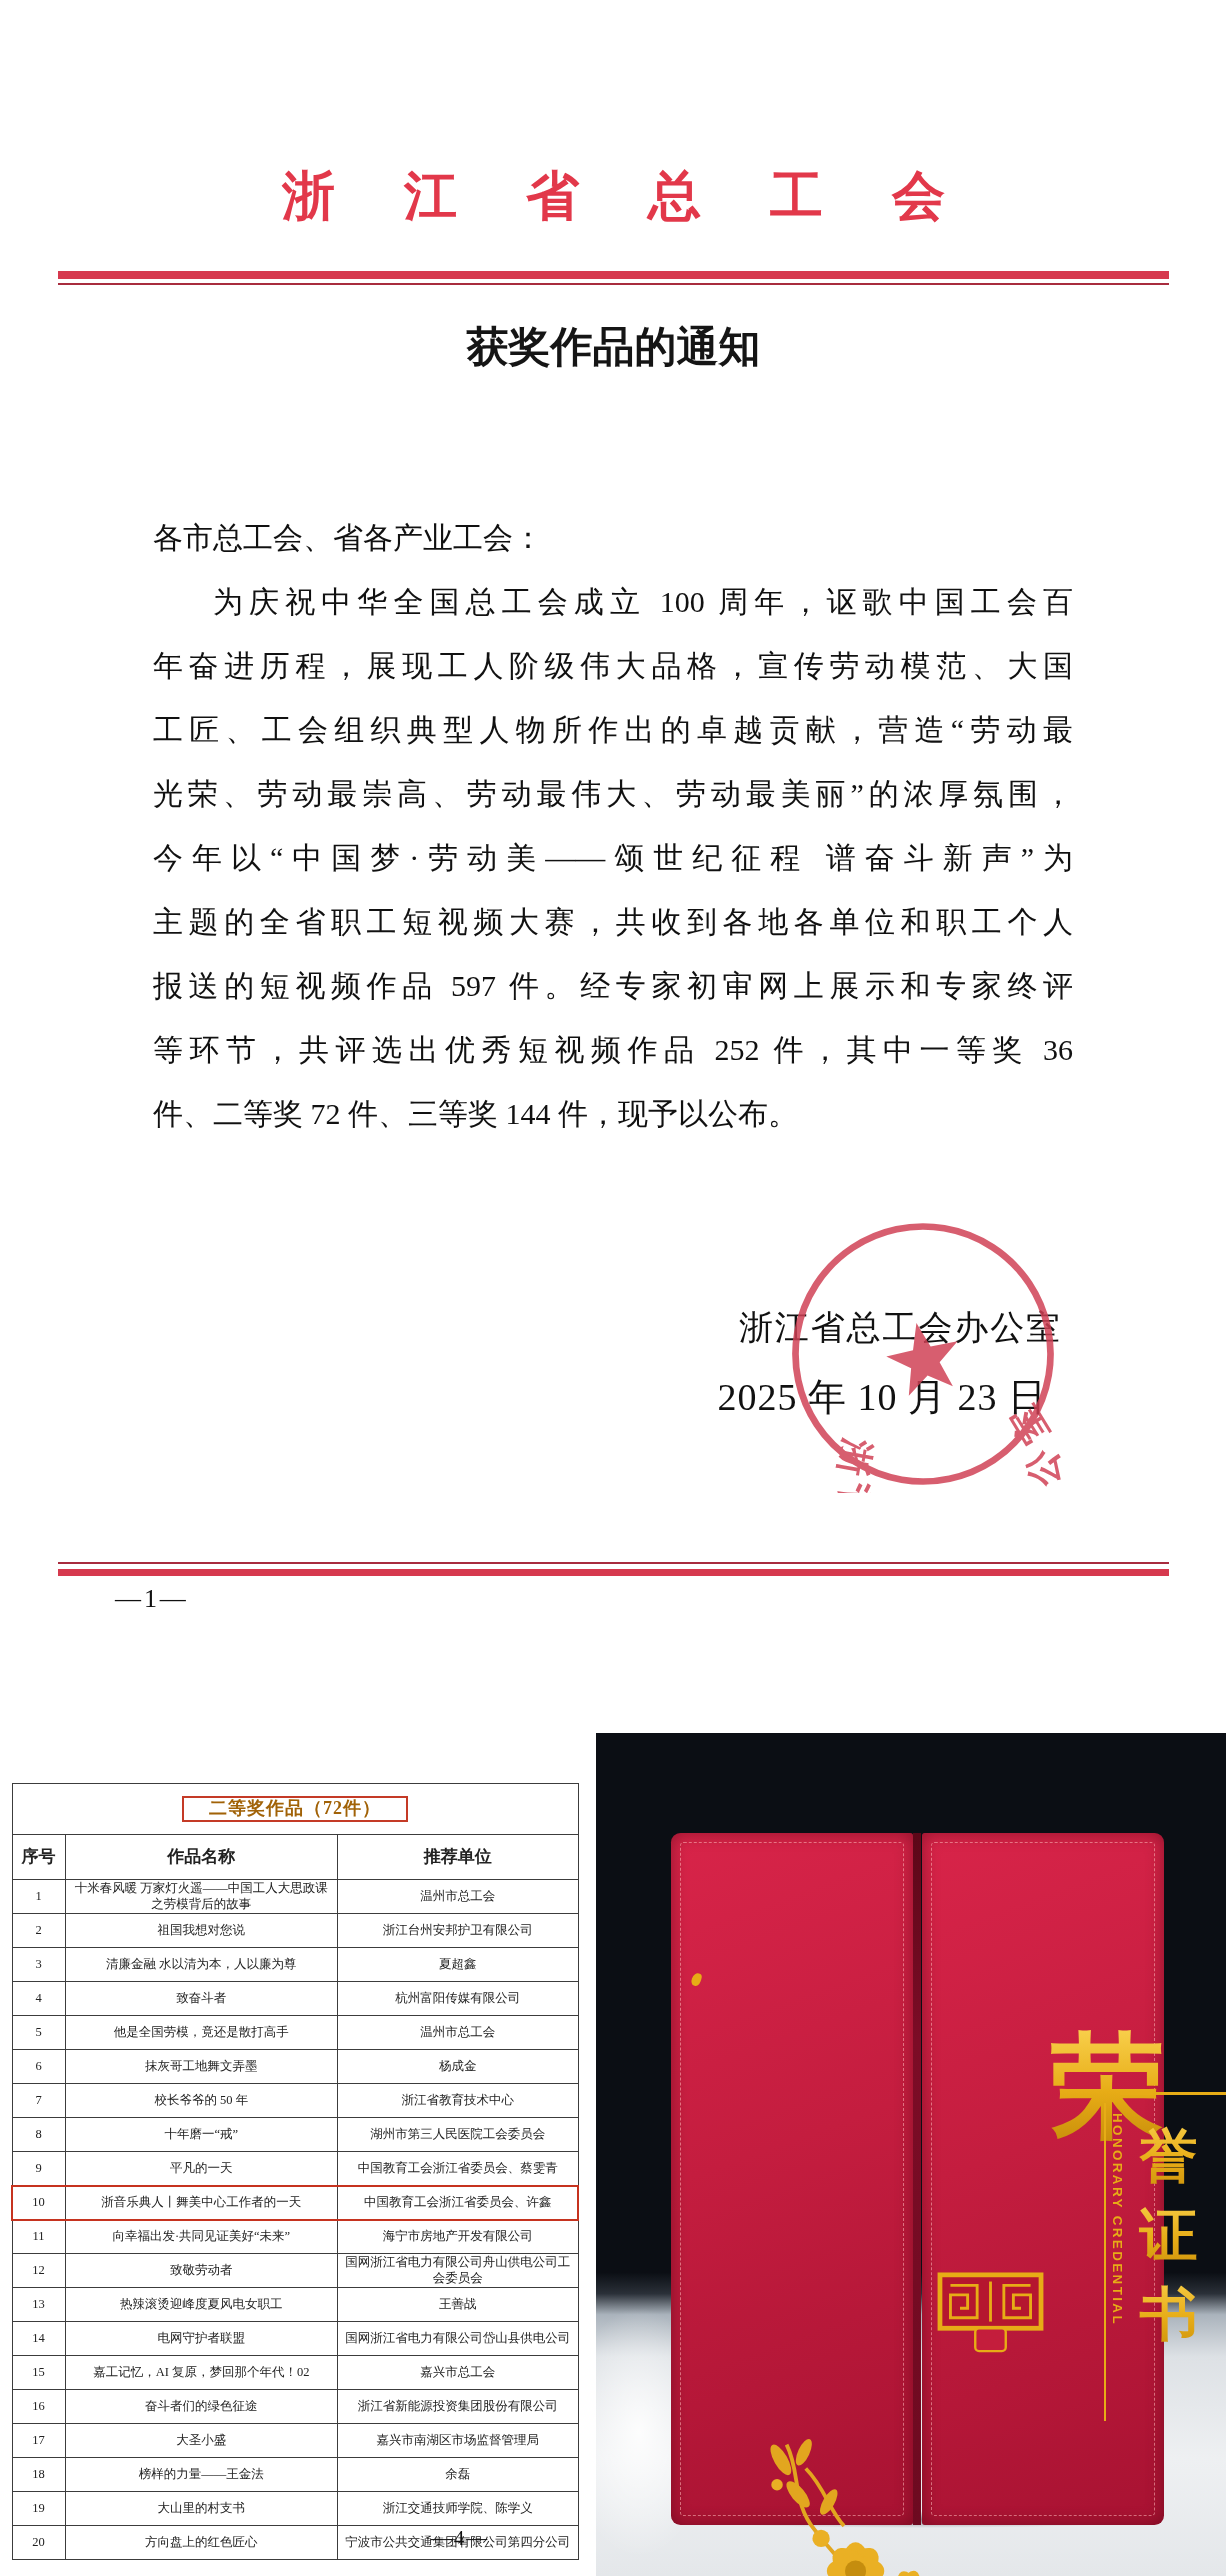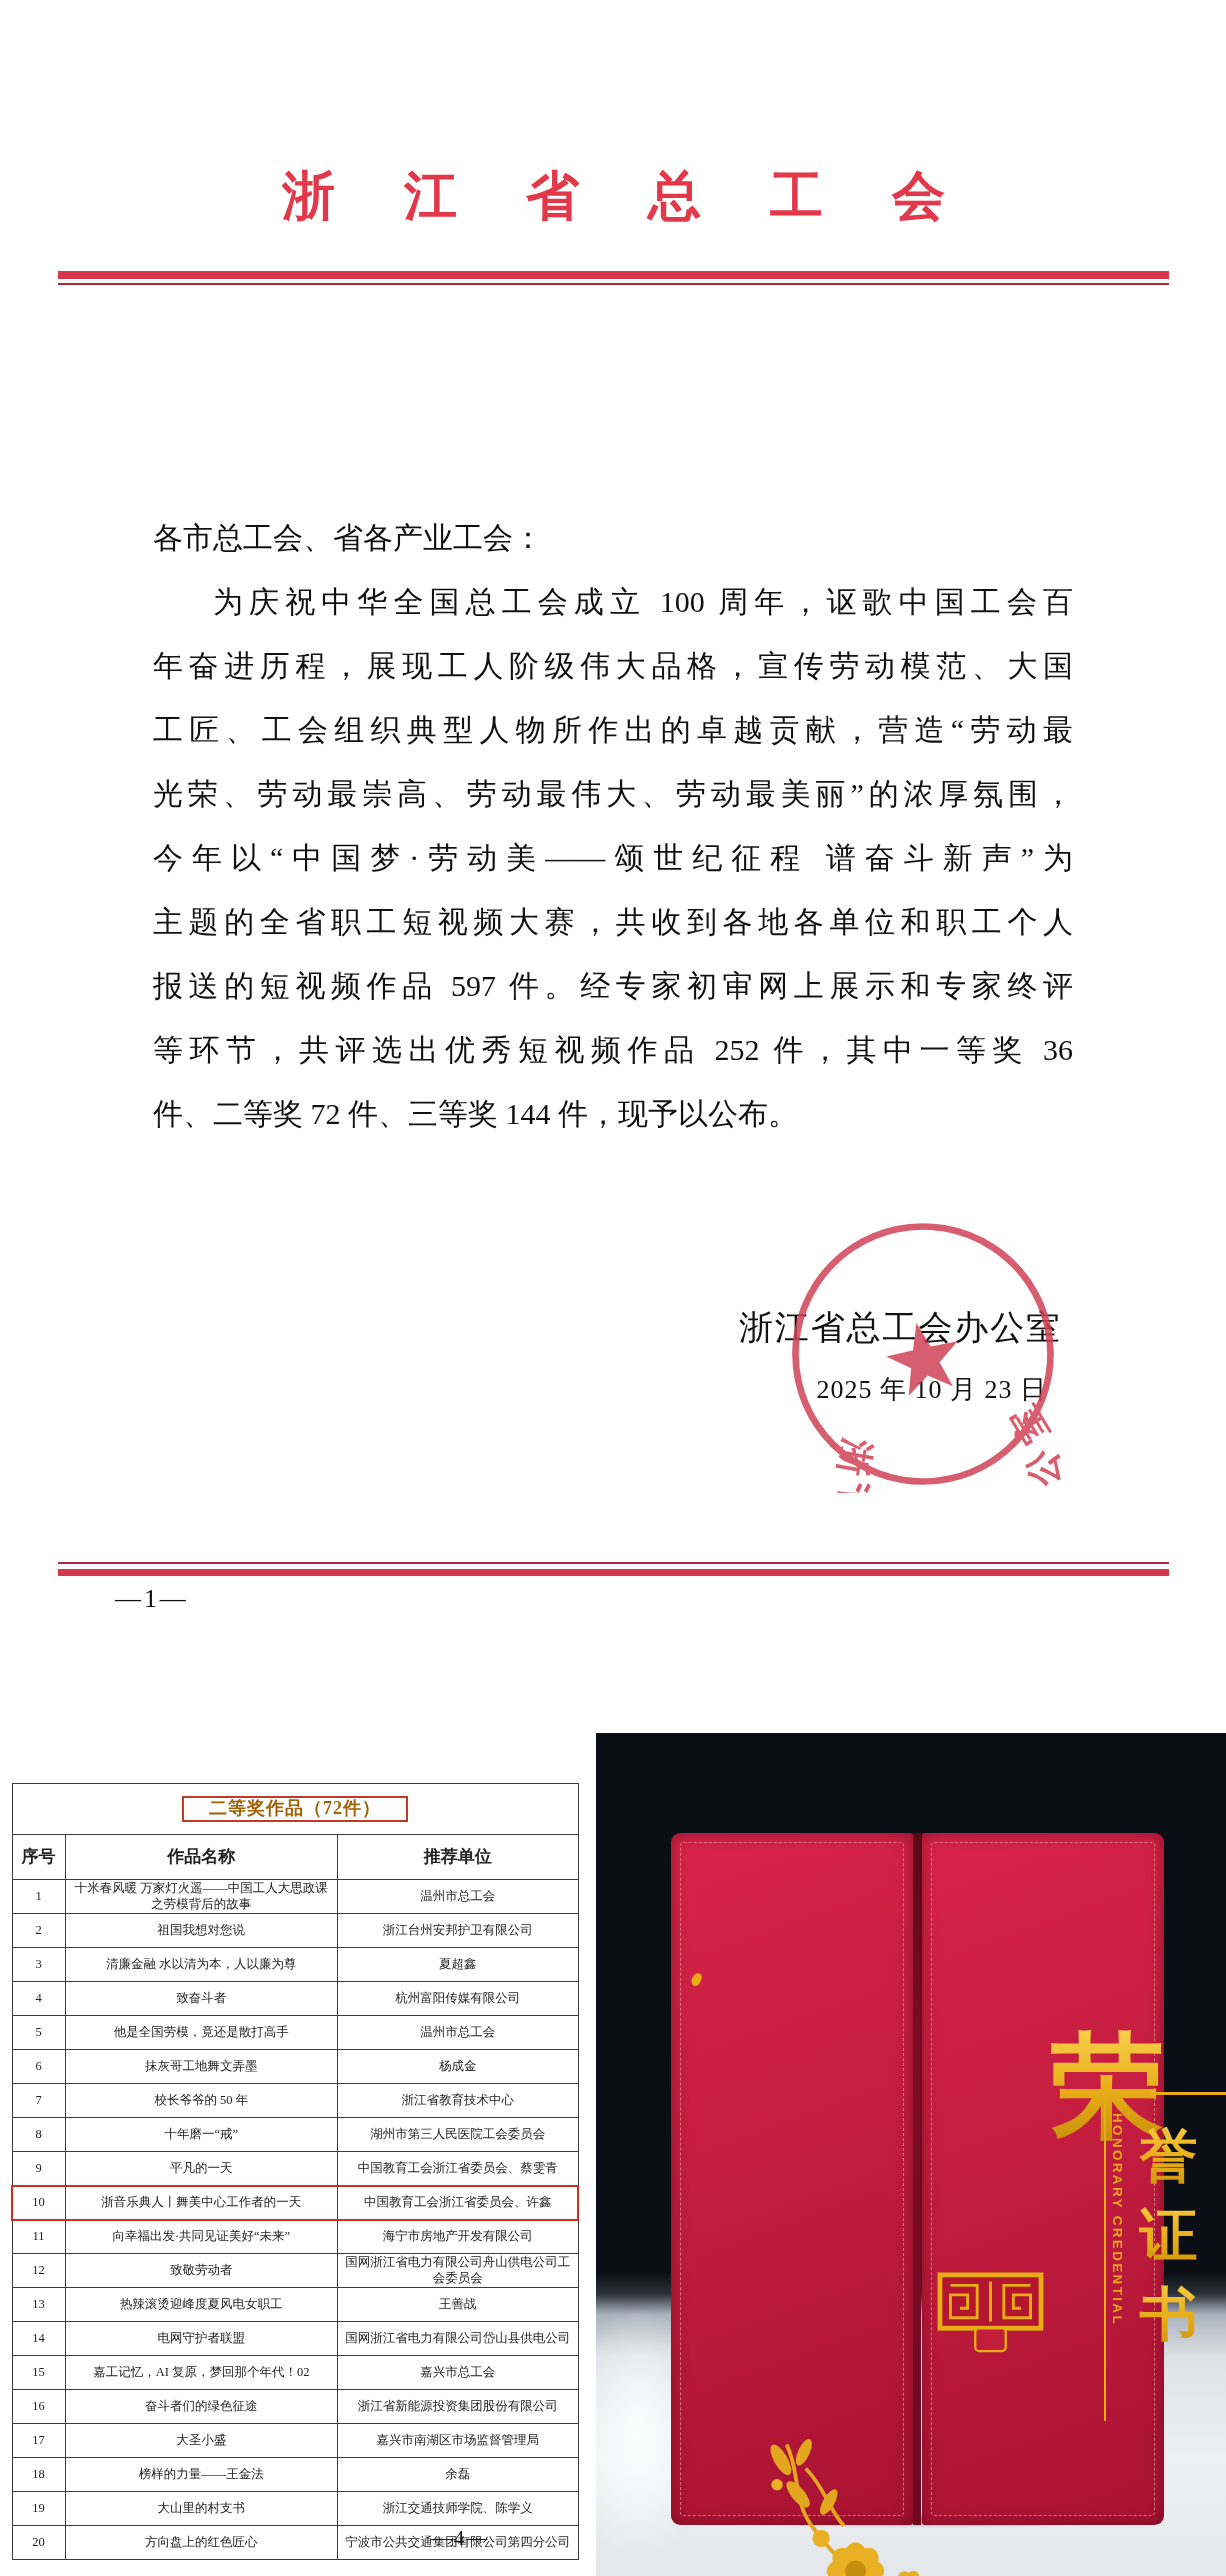--- a/index.html
+++ b/index.html
@@ -14,21 +14,21 @@
   .rule-top .thin{height:1.9px;background:#a82c3e;margin-top:4.8px;}
   .doc-title{position:absolute;left:58px;right:58px;top:318px;text-align:center;
              font-weight:700;font-size:42px;line-height:58px;color:#151515;}
   .doc-body{position:absolute;left:153px;top:506px;width:920px;font-size:30px;line-height:64px;}
   .salutation{white-space:nowrap;}
   .bline{text-align:justify;text-align-last:justify;height:64px;overflow:hidden;}
   .bline.indent{text-indent:2em;}
   .bline.noj{text-align-last:left;}
   .attachment{position:absolute;left:247px;top:1140px;font-size:33px;}
   .sig-name{position:absolute;right:165px;top:1305px;font-size:34px;letter-spacing:1.9px;}
-  .sig-date{position:absolute;right:180px;top:1372px;font-size:26px;letter-spacing:1px;}
+  .sig-date{position:absolute;right:180px;top:1372px;font-size:38px;letter-spacing:1px;}
   .seal{position:absolute;left:784px;top:1215px;width:278px;height:278px;opacity:.84;}
   .rule-bottom{position:absolute;left:58px;right:58px;top:1562px;}
   .rule-bottom .thin{height:1.9px;background:#a82c3e;}
   .rule-bottom .thick{height:7.7px;background:#d6394e;margin-top:4.8px;}
   .page-num-1{position:absolute;left:115px;top:1584px;font-size:26px;letter-spacing:2.9px;}
   
   .award-table{position:absolute;left:11.5px;top:1783px;width:567px;border-collapse:collapse;
                font-size:12.5px;color:#222;}
   .award-table td,.award-table th{border:1.4px solid #3c3c3c;text-align:center;
                vertical-align:middle;padding:1px 3.8px;line-height:15.3px;}
@@ -84,20 +84,21 @@
 <div class="canvas">
 
   <div class="org-header">浙江省总工会</div>
 
   <div class="rule-top">
     <div class="thick"></div>
     <div class="thin"></div>
   </div>
 
   <div class="doc-title">
+    <div>获奖作品的通知</div>
   </div>
 
   <div class="doc-body">
     <div class="salutation">各市总工会、省各产业工会：</div>
     <div>
 
         <div class="bline indent">为庆祝中华全国总工会成立 100 周年，讴歌中国工会百</div>
 
         <div class="bline">年奋进历程，展现工人阶级伟大品格，宣传劳动模范、大国</div>
 

